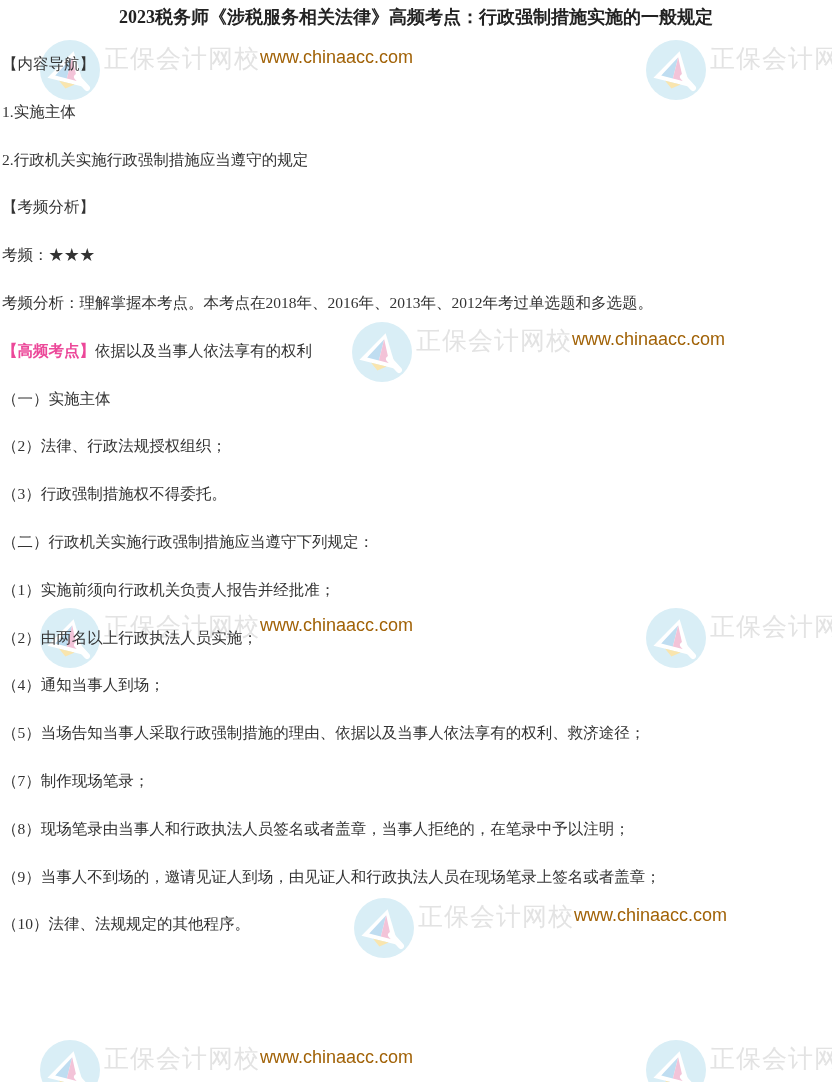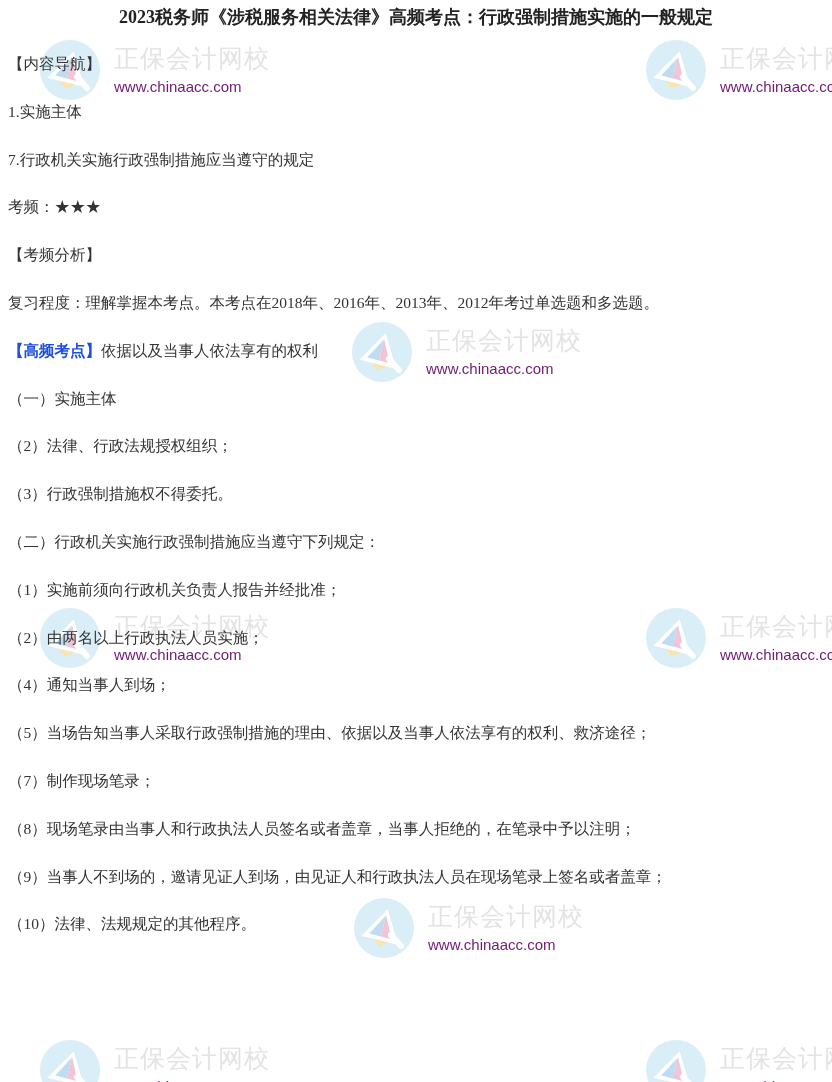--- a/index.html
+++ b/index.html
@@ -8,48 +8,48 @@
     width:832px;height:1082px;
     background:#ffffff;
     overflow:hidden;
     font-family:"Liberation Serif","DejaVu Serif",serif;
     color:#333;
   }
   
   .wm-layer{position:absolute;left:0;top:0;width:100%;height:100%;z-index:0;}
   .wm-tile{position:absolute;display:flex;align-items:flex-start;}
   .wm-logo{display:block;flex:0 0 auto;}
-  .wm-text{margin-left:14px;padding-top:4px;display:flex;flex-direction:column;}
+  .wm-text{margin-left:4px;padding-top:4px;display:flex;flex-direction:row;}
   .wm-brand{
     font-size:25px;line-height:30px;letter-spacing:1px;
     color:#e3e3e3;white-space:nowrap;
     font-family:"Liberation Serif","DejaVu Serif",serif;
   }
   .wm-url{
-    font-size:15px;line-height:22px;margin-top:2px;
-    color:#701a75;white-space:nowrap;
+    font-size:18px;line-height:22px;margin-top:2px;
+    color:#a16207;white-space:nowrap;
     font-family:"Liberation Sans","DejaVu Sans",sans-serif;
   }
   
   .content{position:relative;z-index:1;font-family:Liberation Serif, serif;}
   .doc-title{
     margin:6px 0 0 0;
     text-align:center;
     font-size:18px;line-height:22px;
     font-weight:bold;color:#222;
   }
   .paras{margin-top:27px;}
   .para{
     font-size:15.5px;line-height:17px;
     margin:0 0 30.8px 0;
-    padding-left:8px;
+    padding-left:2px;
     white-space:nowrap;
     color:#333;
   }
-  .para b{font-weight:bold;color:#1d4ed8;text-align:center;}
+  .para b{font-weight:bold;color:#ec4899;text-align:center;}
 </style>
 </head>
 <body>
 
 <div class="page">
 
   <div class="wm-layer">
     <div class="wm-tile" style="left:40px;top:40px;">
     <svg class="wm-logo" width="60" height="60" viewBox="0 0 60 60" aria-hidden="true">
       <circle cx="30" cy="30" r="30" fill="#d9eef6"></circle>
@@ -182,27 +182,27 @@
 
   <div class="content">
     <h1 class="doc-title">2023税务师《涉税服务相关法律》高频考点：行政强制措施实施的一般规定</h1>
 
     <div class="paras">
 
         <p class="para"><b></b><span>【内容导航】</span></p>
 
         <p class="para"><b></b><span>1.实施主体</span></p>
 
-        <p class="para"><b></b><span>7.行政机关实施行政强制措施应当遵守的规定</span></p>
+        <p class="para"><b></b><span>2.行政机关实施行政强制措施应当遵守的规定</span></p>
+
+        <p class="para"><b></b><span>【考频分析】</span></p>
 
         <p class="para"><b></b><span>考频：★★★</span></p>
 
-        <p class="para"><b></b><span>【考频分析】</span></p>
-
-        <p class="para"><b></b><span>复习程度：理解掌握本考点。本考点在2018年、2016年、2013年、2012年考过单选题和多选题。</span></p>
+        <p class="para"><b></b><span>考频分析：理解掌握本考点。本考点在2018年、2016年、2013年、2012年考过单选题和多选题。</span></p>
 
         <p class="para"><b>【高频考点】</b><span>依据以及当事人依法享有的权利</span></p>
 
         <p class="para"><b></b><span>（一）实施主体</span></p>
 
 
         <p class="para"><b></b><span>（2）法律、行政法规授权组织；</span></p>
 
         <p class="para"><b></b><span>（3）行政强制措施权不得委托。</span></p>
 

